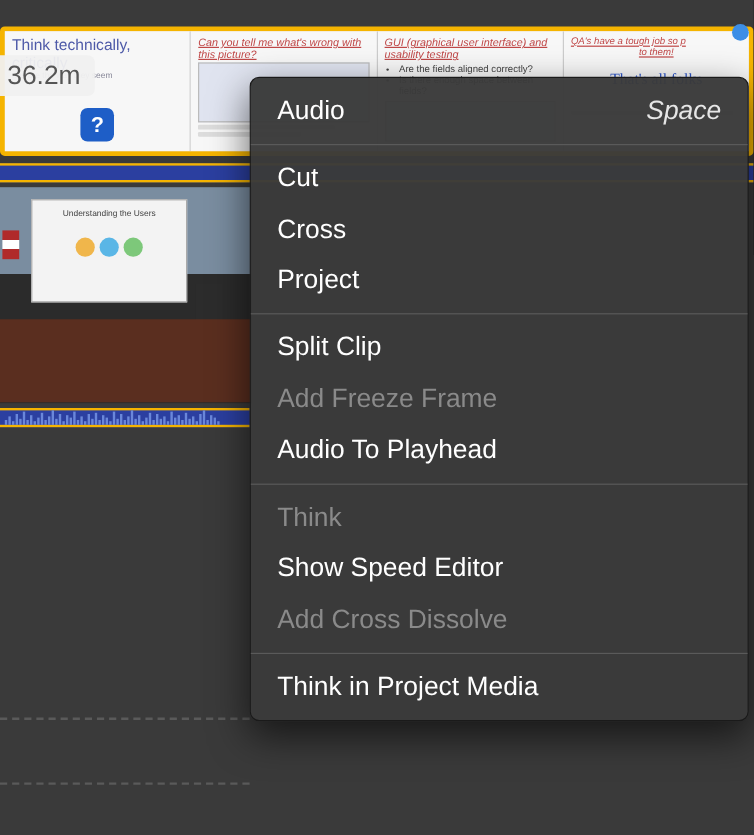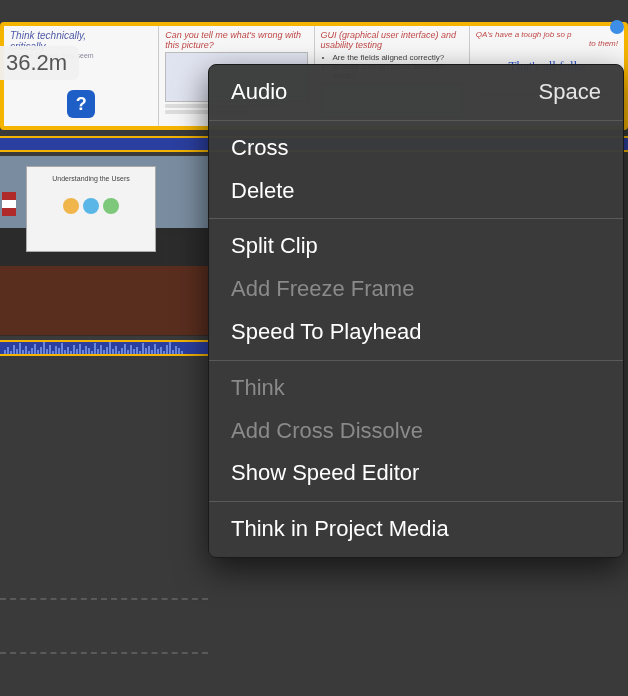--- a/index.html
+++ b/index.html
@@ -39,25 +39,25 @@
       color: #5a5a7a;
       background: #f7f7f7;
       position: relative;
       overflow: hidden;
     }
     .thumb:last-child { border-right: none; }
     .thumb .title-red {
       font-style: italic;
       color: #c04848;
       font-size: 9px;
+      text-decoration: underline;
     }
     .thumb .title-slate {
       color: #4e5aa8;
-      font-size: 10px;
-      font-style: italic;
+      font-size: 13px;
     }
     .thumb .title-blue-script {
       font-family: cursive;
       color: #2c55c9;
       font-size: 13px;
     }
     .thumb .line {
       height: 4px;
       background: #dcdcdc;
       margin: 2px 0;
@@ -238,20 +238,21 @@
     .menu-item.disabled {
       color: #8a8a8a;
     }
     .menu-sep {
       height: 1px;
       background: #5a5a5a;
       margin: 6px 0;
     }
     .shortcut {
       color: #e6e6e6;
+      font-style: italic;
     }
   </style>
 </head>
 <body>
 
 <div class="timeline-area">
 
   <div class="corner-dot"></div>
 
   <div class="filmstrip">
@@ -270,21 +271,21 @@
     <div class="thumb">
       <div class="title-red">GUI (graphical user interface) and usability testing</div>
       <ul class="thumb-bullets">
         <li>Are the fields aligned correctly?</li>
         <li>Is there enough space between fields?</li>
       </ul>
       <div class="thumb-img" style="height:34px;margin-top:4px;"></div>
     </div>
     <div class="thumb">
       <div class="title-red" style="font-size:8px">QA's have a tough job so p</div>
-      <div class="title-red" style="font-size:8px;text-align:right">to them!</div>
+      <div class="title-red" style="font-size:8px;text-align:center">to them!</div>
       <div class="title-blue-script" style="text-align:center;margin-top:10px">That's all folks</div>
       <div class="line full" style="margin-top:18px"></div>
     </div>
   </div>
 
   <div class="duration-badge">36.2m</div>
 
   <div class="blue-bar top"></div>
 
   <div class="main-video">
@@ -370,42 +371,45 @@
 
 </div>
 
 <div class="context-menu" id="ctx-menu">
     <div class="menu-item">
       <span>Audio</span>
       <span class="shortcut">Space</span>
     </div>
     <div class="menu-sep"></div>
     <div class="menu-item">
+      <span>Cut</span>
+    </div>
+    <div class="menu-item">
       <span>Cross</span>
     </div>
     <div class="menu-item">
-      <span>Delete</span>
+      <span>Project</span>
     </div>
     <div class="menu-sep"></div>
     <div class="menu-item">
       <span>Split Clip</span>
     </div>
     <div class="menu-item disabled">
       <span>Add Freeze Frame</span>
     </div>
     <div class="menu-item">
-      <span>Speed To Playhead</span>
+      <span>Audio To Playhead</span>
     </div>
     <div class="menu-sep"></div>
     <div class="menu-item disabled">
       <span>Think</span>
     </div>
+    <div class="menu-item">
+      <span>Show Speed Editor</span>
+    </div>
     <div class="menu-item disabled">
       <span>Add Cross Dissolve</span>
     </div>
-    <div class="menu-item">
-      <span>Show Speed Editor</span>
-    </div>
     <div class="menu-sep"></div>
     <div class="menu-item">
       <span>Think in Project Media</span>
     </div>
   </div>
 
 </body></html>

